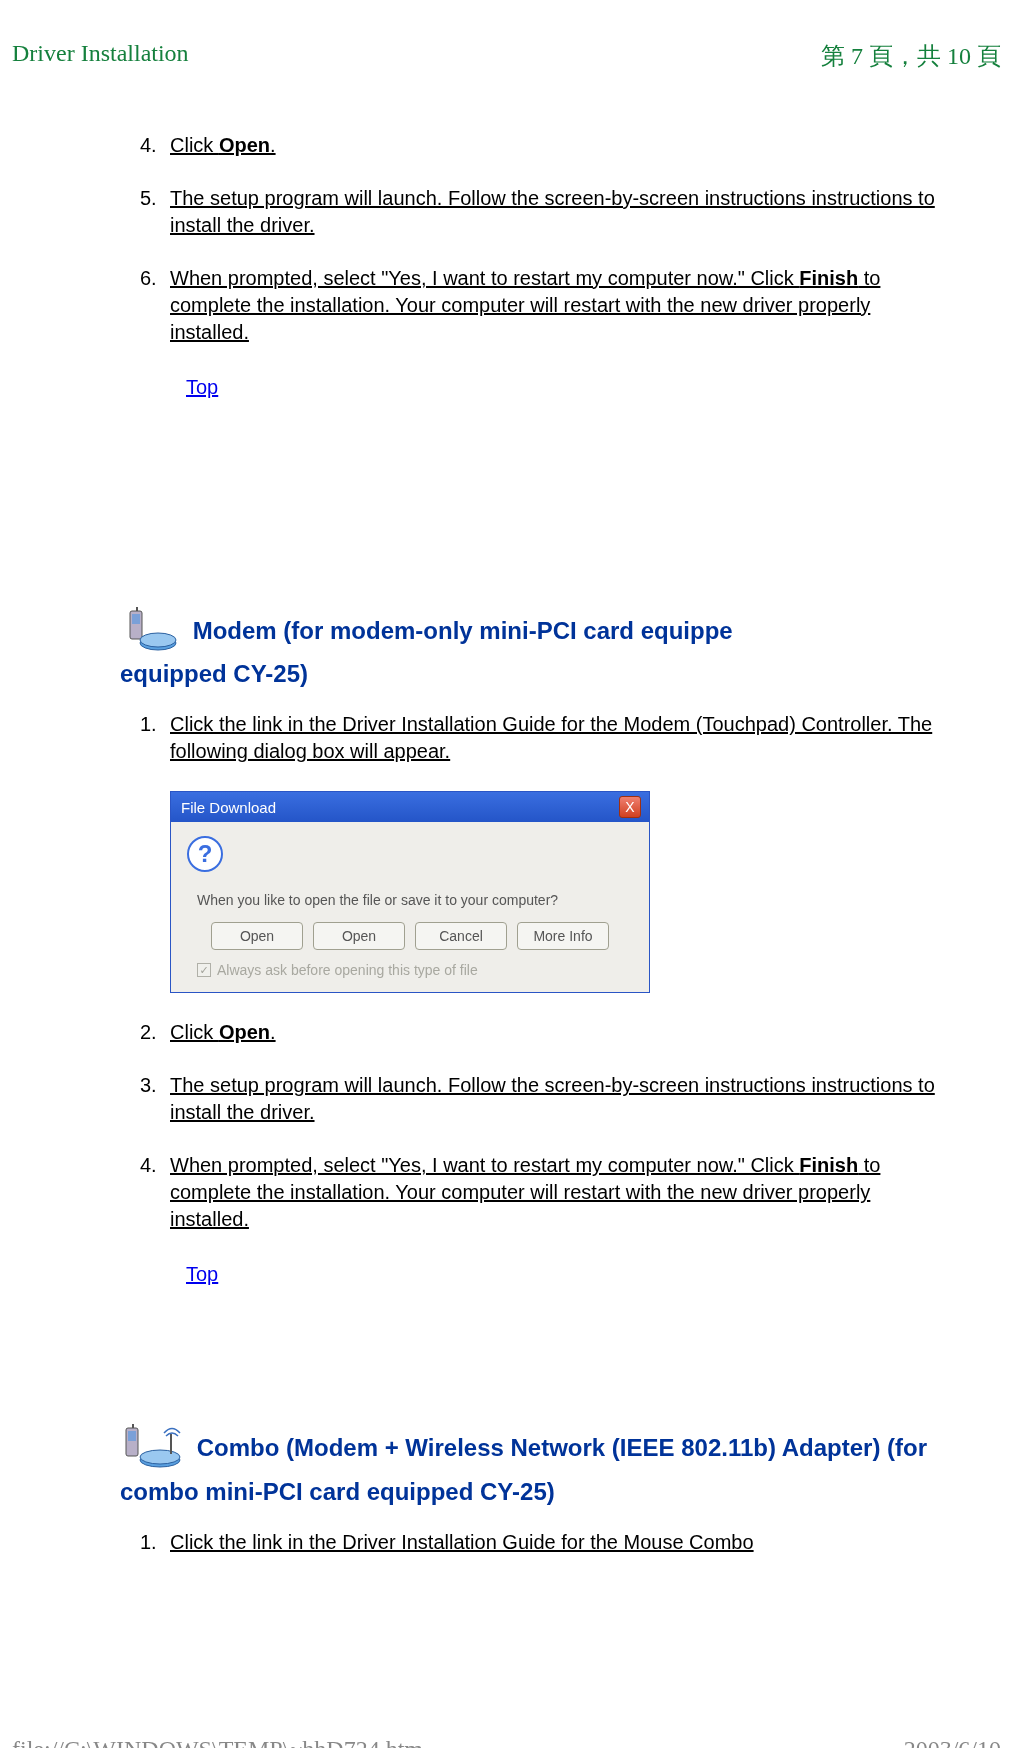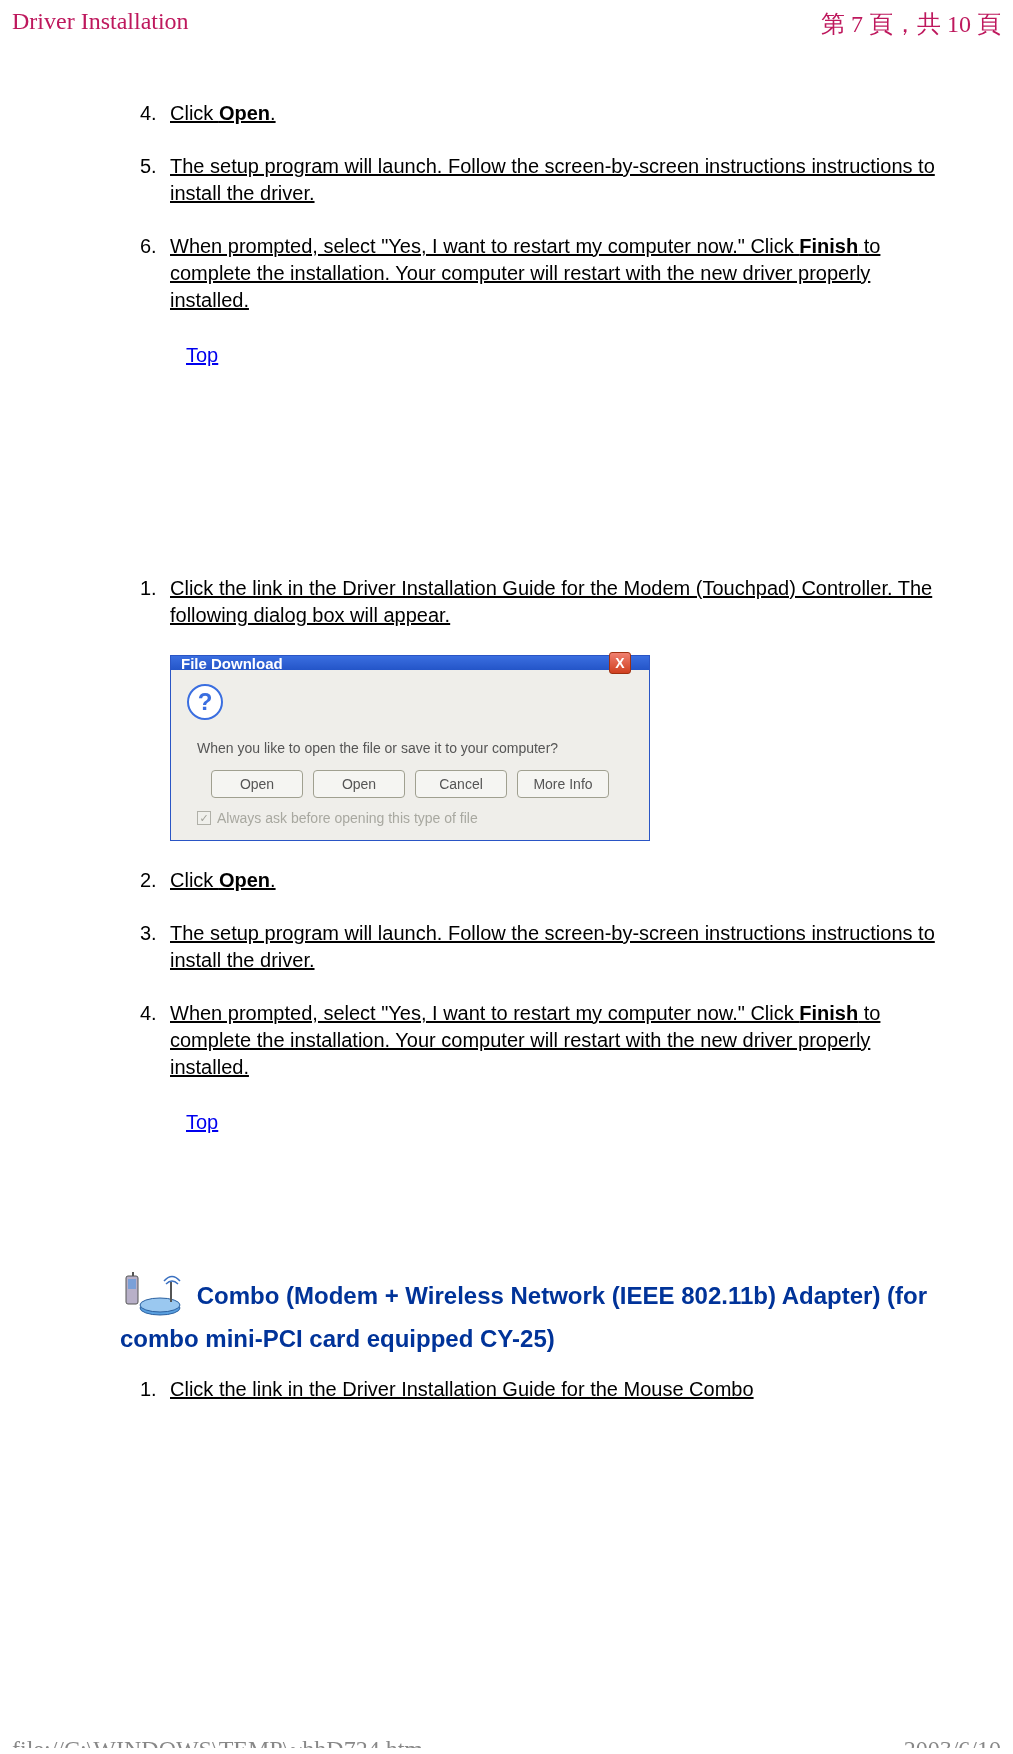--- a/index.html
+++ b/index.html
@@ -11,21 +11,22 @@
       color: #000;
       background: #fff;
       position: relative;
     }
     .header {
       display: flex;
       justify-content: space-between;
       padding: 8px 12px 0 12px;
       font-family: "Times New Roman", serif;
       font-size: 24px;
-      color: #be185d;
+      color: #15803d;
+      margin-top: 32px;
     }
     .content {
       padding: 60px 70px 0 120px;
       font-family: Arial, Helvetica, sans-serif;
     }
     ol.numlist {
       list-style: none;
       margin: 0;
       padding: 0;
     }
@@ -76,28 +77,28 @@
     }
     .dialog {
       border: 1px solid #2a55c5;
       background: #efeeea;
       font-family: Tahoma, Arial, sans-serif;
       font-size: 14px;
       color: #666;
       filter: blur(0.3px);
     }
     .dialog-titlebar {
-      height: 14px;
+      height: 30px;
       background: linear-gradient(#3a6ee0, #2455c8);
       color: #fff;
       display: flex;
       align-items: center;
       justify-content: space-between;
-      padding: 0 18px 0 10px;
-      font-weight: bold;
+      padding: 0 8px 0 10px;
+      font-weight: normal;
       font-size: 15px;
     }
     .dialog-close {
       width: 22px; height: 22px;
       background: linear-gradient(#f08070, #d04020);
       border: 1px solid #a03010;
       border-radius: 3px;
       color: #fff;
       display: flex; align-items: center; justify-content: center;
       font-family: Arial, sans-serif;
@@ -179,20 +180,31 @@
       <span class="num">6.</span>
       <span class="litext">
         <span>When prompted, select "Yes, I want to restart my computer now." Click </span><span class="bold">Finish</span><span> to complete the installation. Your computer will restart with the new driver properly installed.</span>
       </span>
     </li>
   </ol>
   <a href="#" class="toplink">Top</a>
 
   
   <div class="section-block">
+    <h2 class="section-title">
+      <span class="icon">
+        <svg width="60" height="44" viewBox="0 0 60 44">
+          <rect x="10" y="4" width="12" height="28" rx="2" fill="#b8b0c8" stroke="#555"></rect>
+          <rect x="12" y="7" width="8" height="10" fill="#7aa0d8"></rect>
+          <rect x="16" y="0" width="2" height="4" fill="#555"></rect>
+          <ellipse cx="38" cy="36" rx="18" ry="7" fill="#5aa0e0" stroke="#2a60a0"></ellipse>
+          <ellipse cx="38" cy="33" rx="18" ry="7" fill="#9ac8f0" stroke="#2a60a0"></ellipse>
+        </svg>
+      </span><span> Modem (for modem-only mini-PCI card equippe</span><br><span>equipped CY-25)</span>
+    </h2>
 
     <ol class="numlist">
       <li>
         <span class="num">1.</span>
         <span class="litext">Click the link in the Driver Installation Guide for the Modem (Touchpad) Controller. The following dialog box will appear.</span>
       </li>
     </ol>
 
     
     <div class="dialog-wrap">

